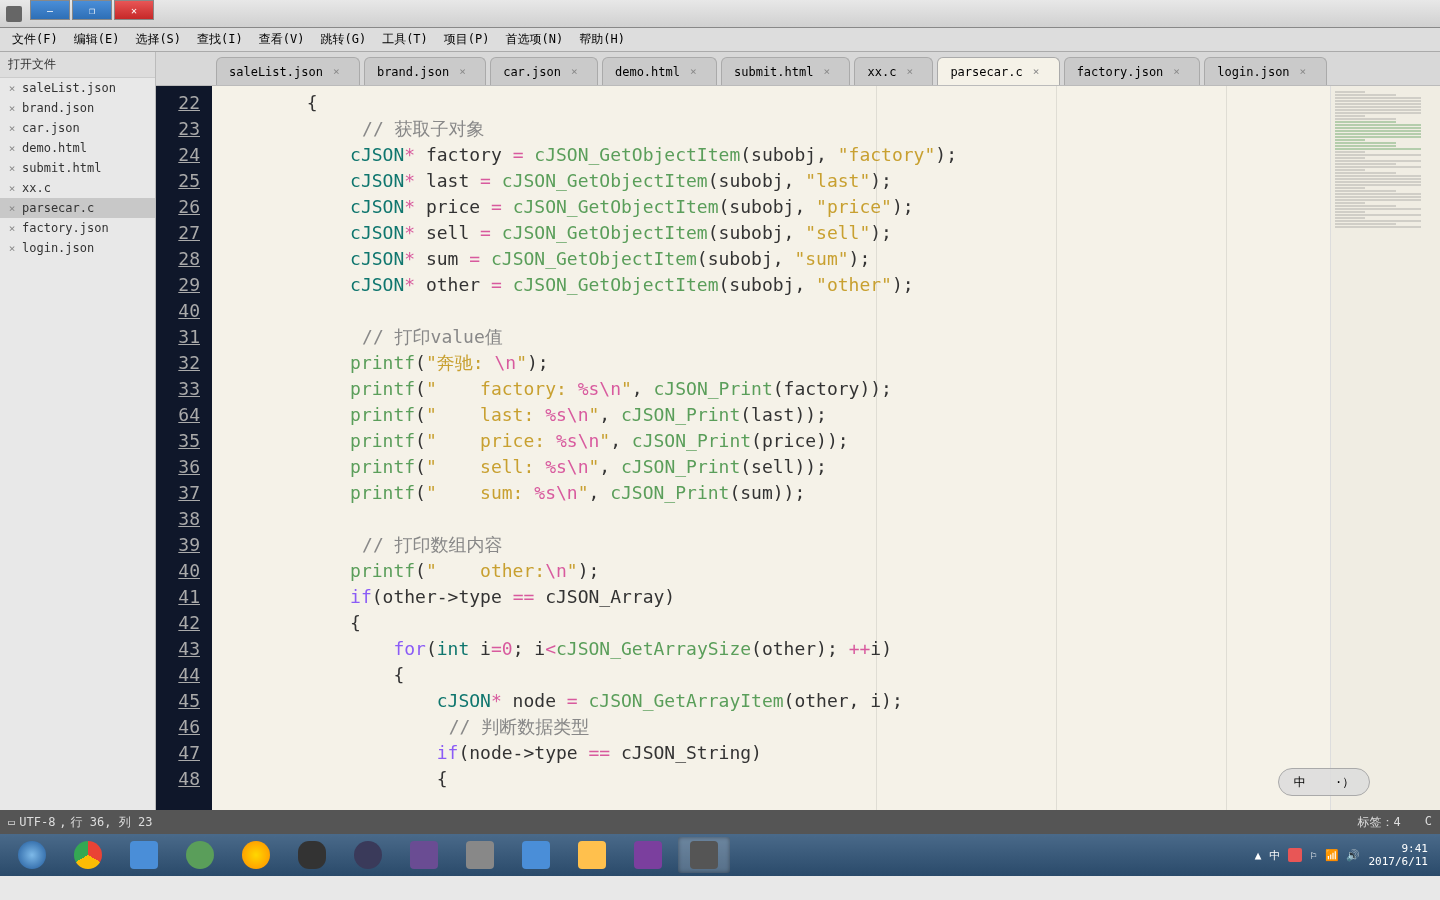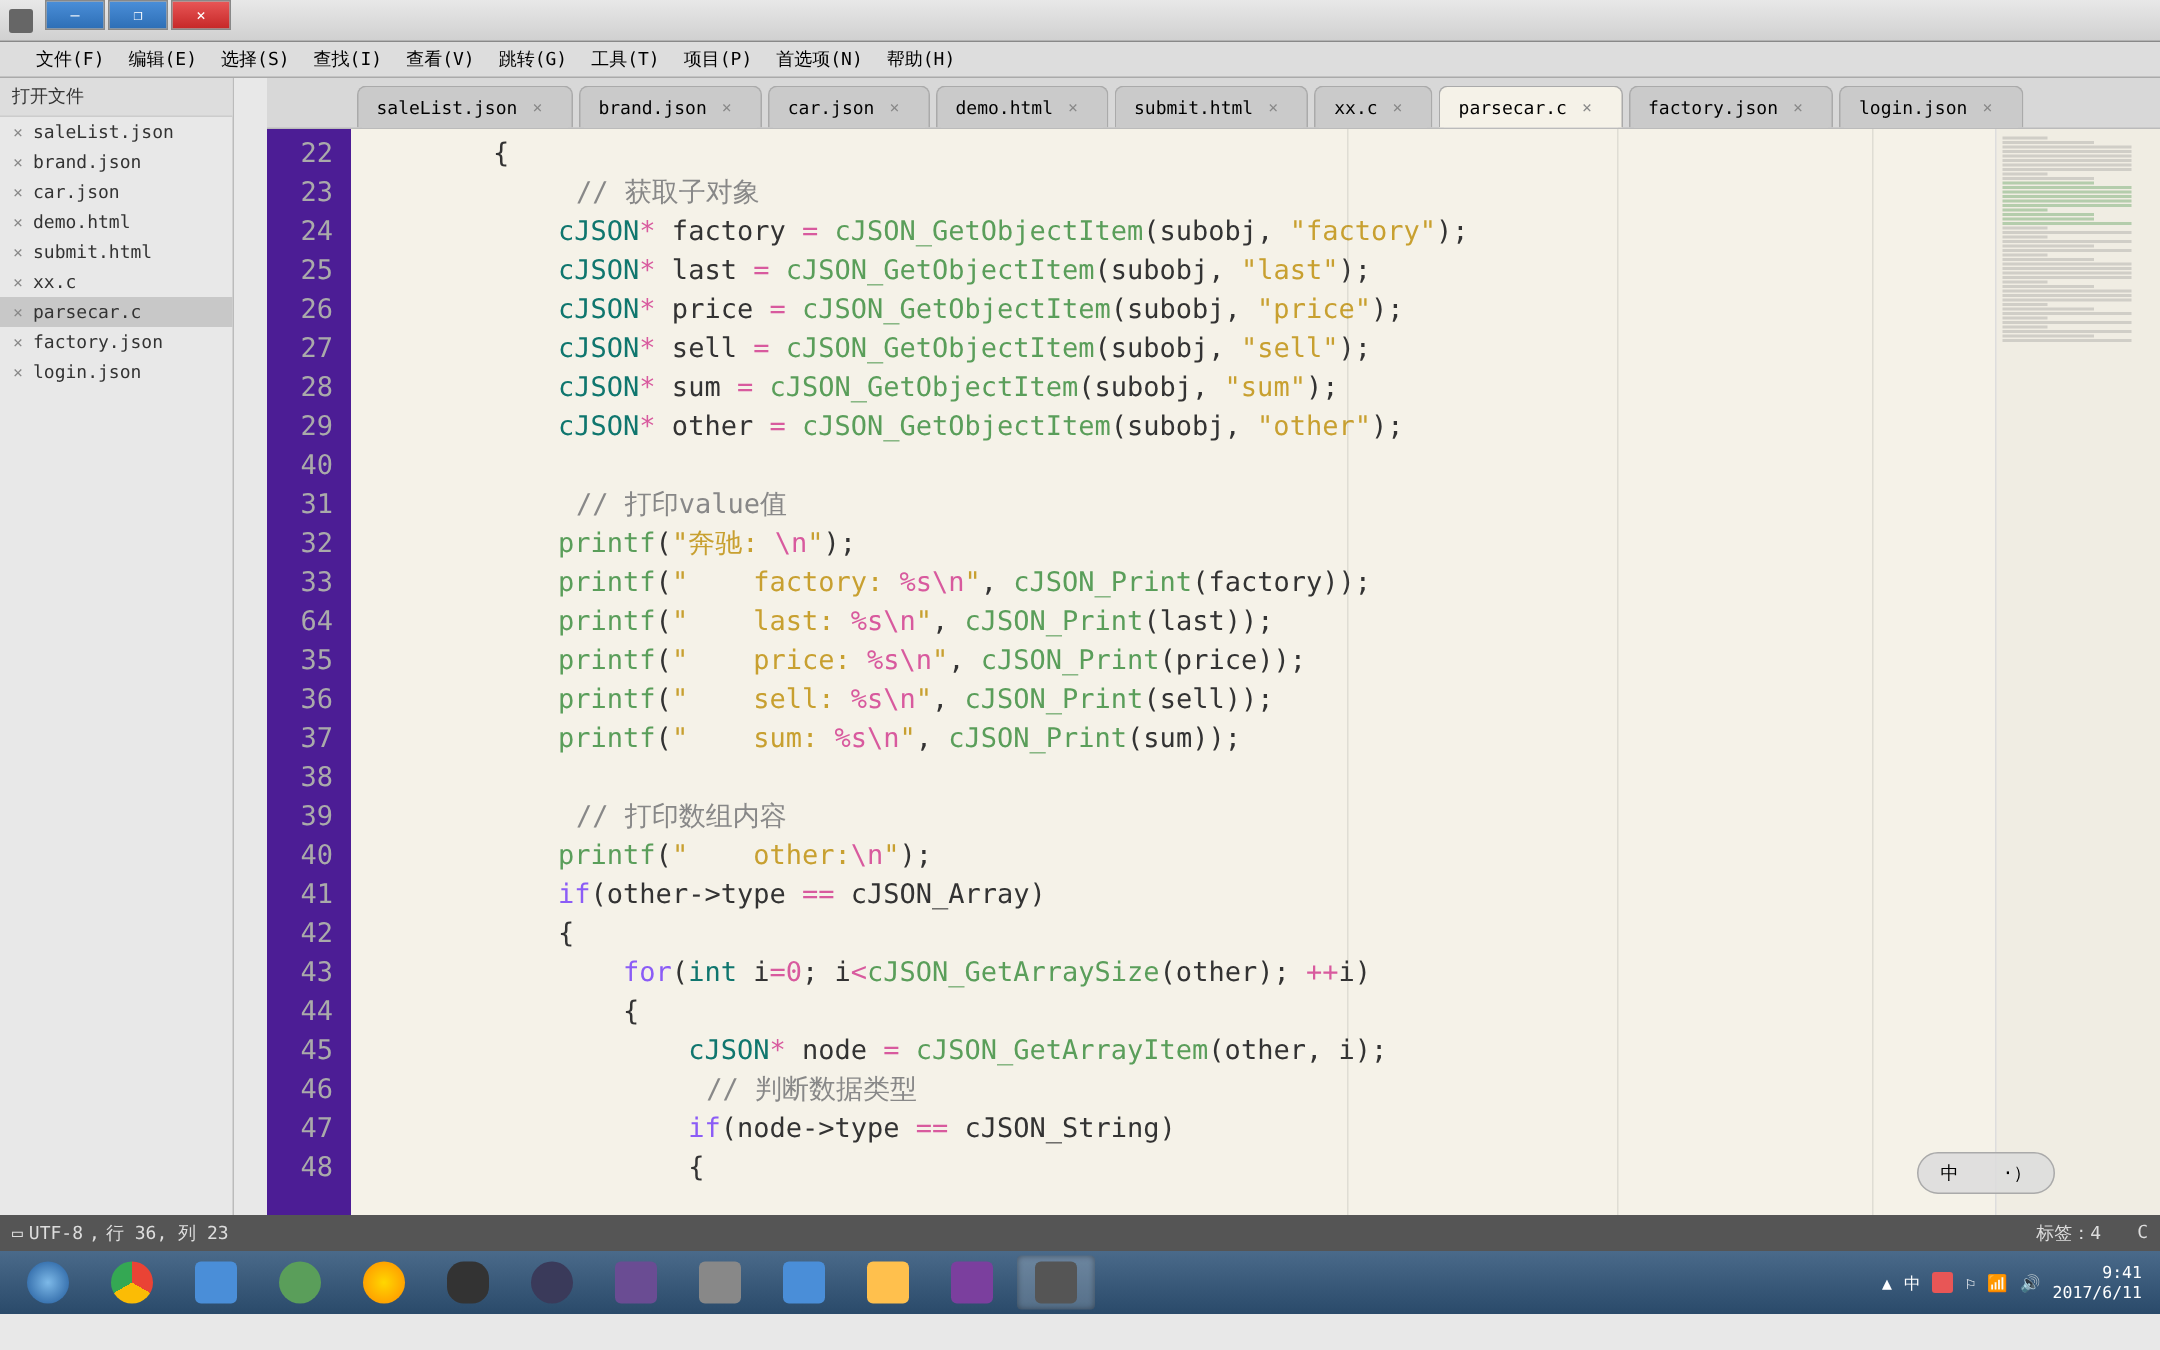--- a/index.html
+++ b/index.html
@@ -8,43 +8,43 @@
 
 .titlebar { height: 28px; background: linear-gradient(to bottom, #e8e8e8, #d0d0d0); display: flex; align-items: center; border-bottom: 1px solid #888; }
 .titlebar .icon { width: 16px; height: 16px; margin: 0 6px; background: #666; border-radius: 2px; }
 .titlebar .title { flex: 1; font-size: 12px; color: #333; }
 .winbtns { display: flex; height: 100%; }
 .winbtn { width: 40px; height: 20px; display: flex; align-items: center; justify-content: center; font-size: 10px; border: 1px solid #888; margin-left: 2px; }
 .winbtn.min, .winbtn.max { background: linear-gradient(#4a8ed8, #2e6fb6); color: #fff; }
 .winbtn.close { background: linear-gradient(#e85656, #c62828); color: #fff; }
 
 
-.menubar { height: 24px; background: #ddd; display: flex; align-items: center; padding: 0 16px; border-bottom: 1px solid #aaa; font-size: 12px; }
+.menubar { height: 24px; background: #ddd; display: flex; align-items: center; padding: 0 4px; border-bottom: 1px solid #aaa; font-size: 12px; }
 .menubar span { padding: 2px 8px; cursor: default; }
 
 
-.main { display: flex; height: 758px; gap: 22px; }
+.main { display: flex; height: 758px; }
 
 
 .sidebar { width: 156px; background: #e8e8e8; border-right: 1px solid #bbb; }
 .sidebar-header { padding: 4px 8px; font-size: 12px; color: #333; border-bottom: 1px solid #ccc; background: #ddd; }
 .file-item { display: flex; align-items: center; padding: 3px 6px; font-size: 12px; color: #333; cursor: pointer; }
 .file-item.active { background: #c8c8c8; }
 .file-item .x { width: 12px; color: #888; font-size: 11px; margin-right: 4px; text-align: center; }
 
 
 .editor-area { flex: 1; display: flex; flex-direction: column; background: #f0f0f0; }
 .tabs { height: 34px; background: #d8d8d8; display: flex; align-items: flex-end; padding: 0 60px 0 60px; border-bottom: 1px solid #bbb; }
 .tab { height: 28px; padding: 0 12px; display: flex; align-items: center; font-size: 12px; background: #cacaca; border: 1px solid #aaa; border-bottom: none; border-radius: 6px 6px 0 0; margin-right: 4px; cursor: pointer; }
 .tab.active { background: #f5f2e8; }
 .tab .tx { width: 14px; color: #888; margin-left: 10px; font-size: 11px; }
 
 
 .code-wrap { flex: 1; display: flex; background: #f5f2e8; position: relative; }
-.gutter { width: 56px; background: #4c1d95; text-align: right; padding: 4px 12px 0 0; color: #aaa; font-size: 18px; font-family: Consolas, monospace; line-height: 26px; }
+.gutter { width: 56px; background: #0f172a; text-align: right; padding: 4px 12px 0 0; color: #aaa; font-size: 18px; font-family: Consolas, monospace; line-height: 26px; text-decoration: underline; }
 .gutter div { height: 26px; }
 .code { flex: 1; padding: 4px 0 0 8px; font-family: Consolas, monospace; font-size: 18px; line-height: 26px; white-space: pre; color: #333; overflow: hidden; }
 .minimap { width: 110px; background: #f0ede3; border-left: 1px solid #ddd; padding: 4px; }
 .mm-line { height: 2px; margin: 1px 0; background: #888; opacity: 0.3; }
 .mm-line.s { width: 30%; }
 .mm-line.m { width: 60%; }
 .mm-line.l { width: 85%; }
 .mm-hl { background: #5a9e5a; opacity: 0.4; }
 
 

